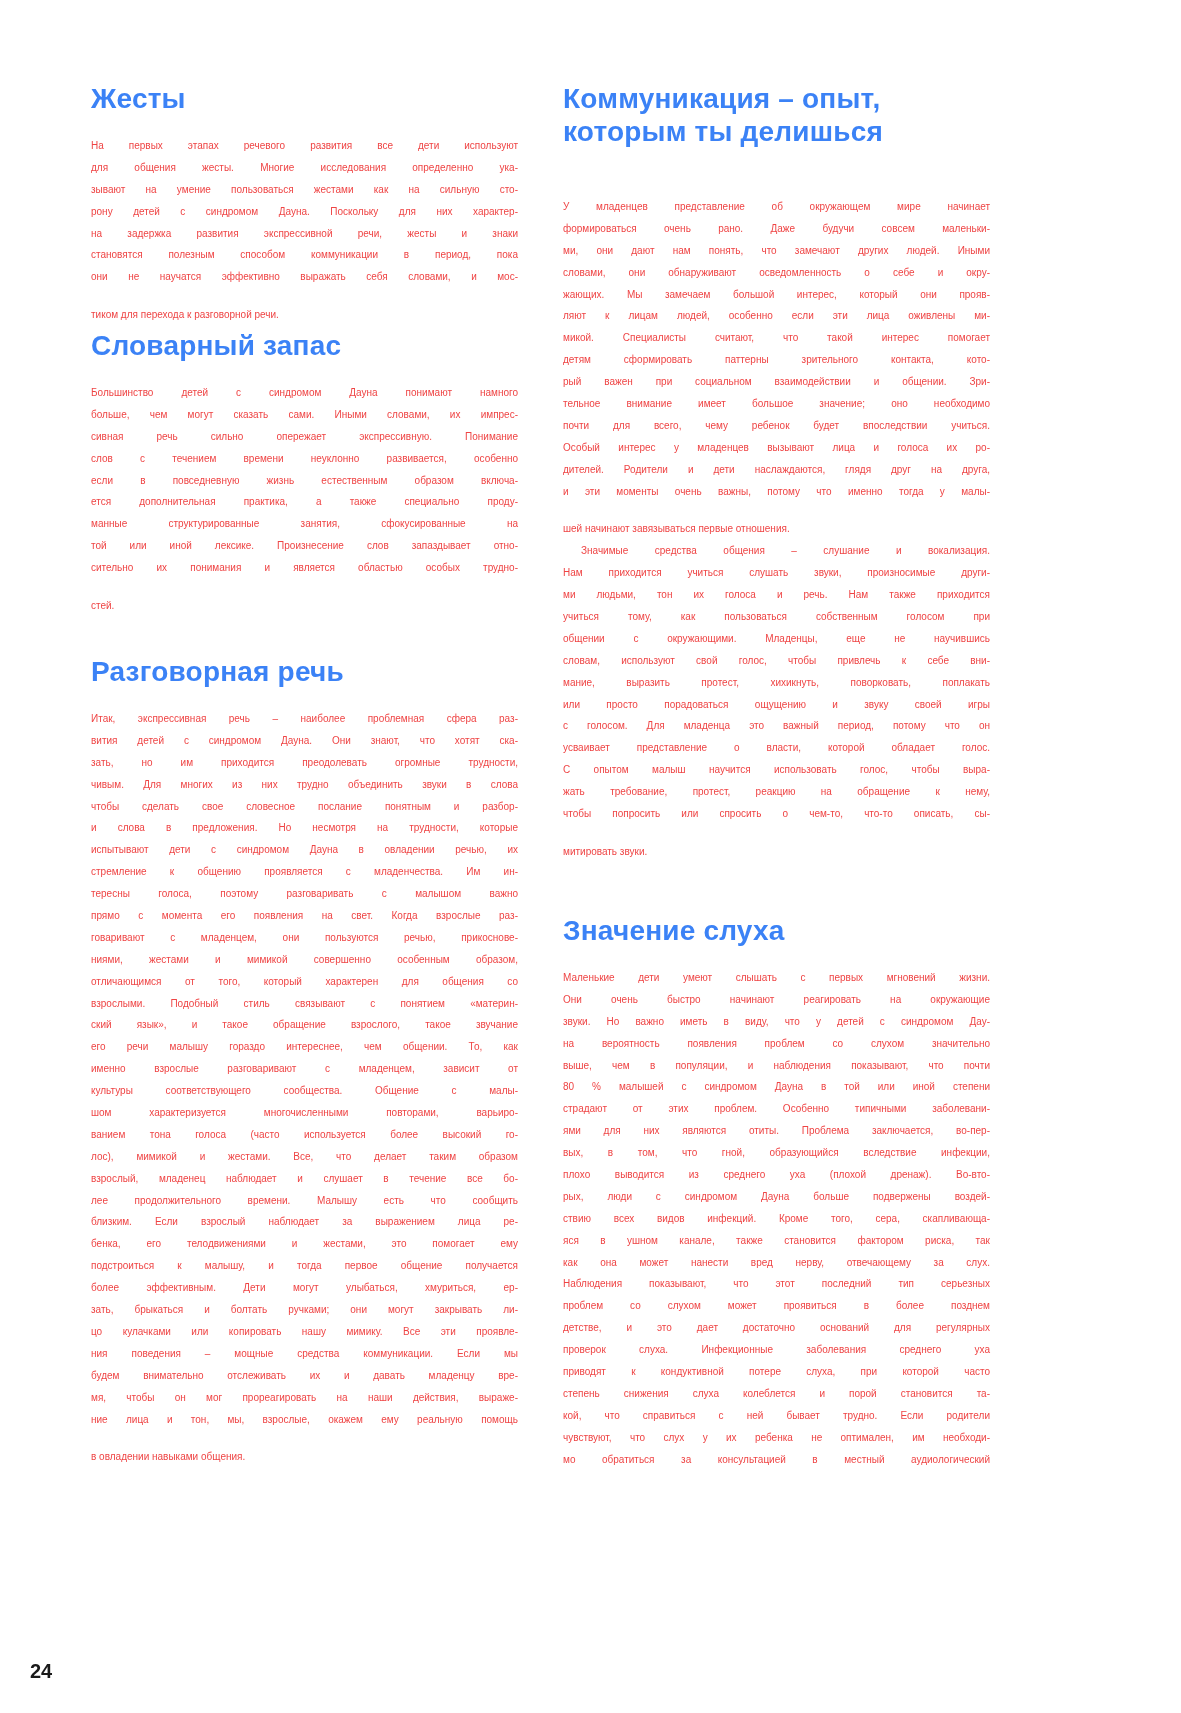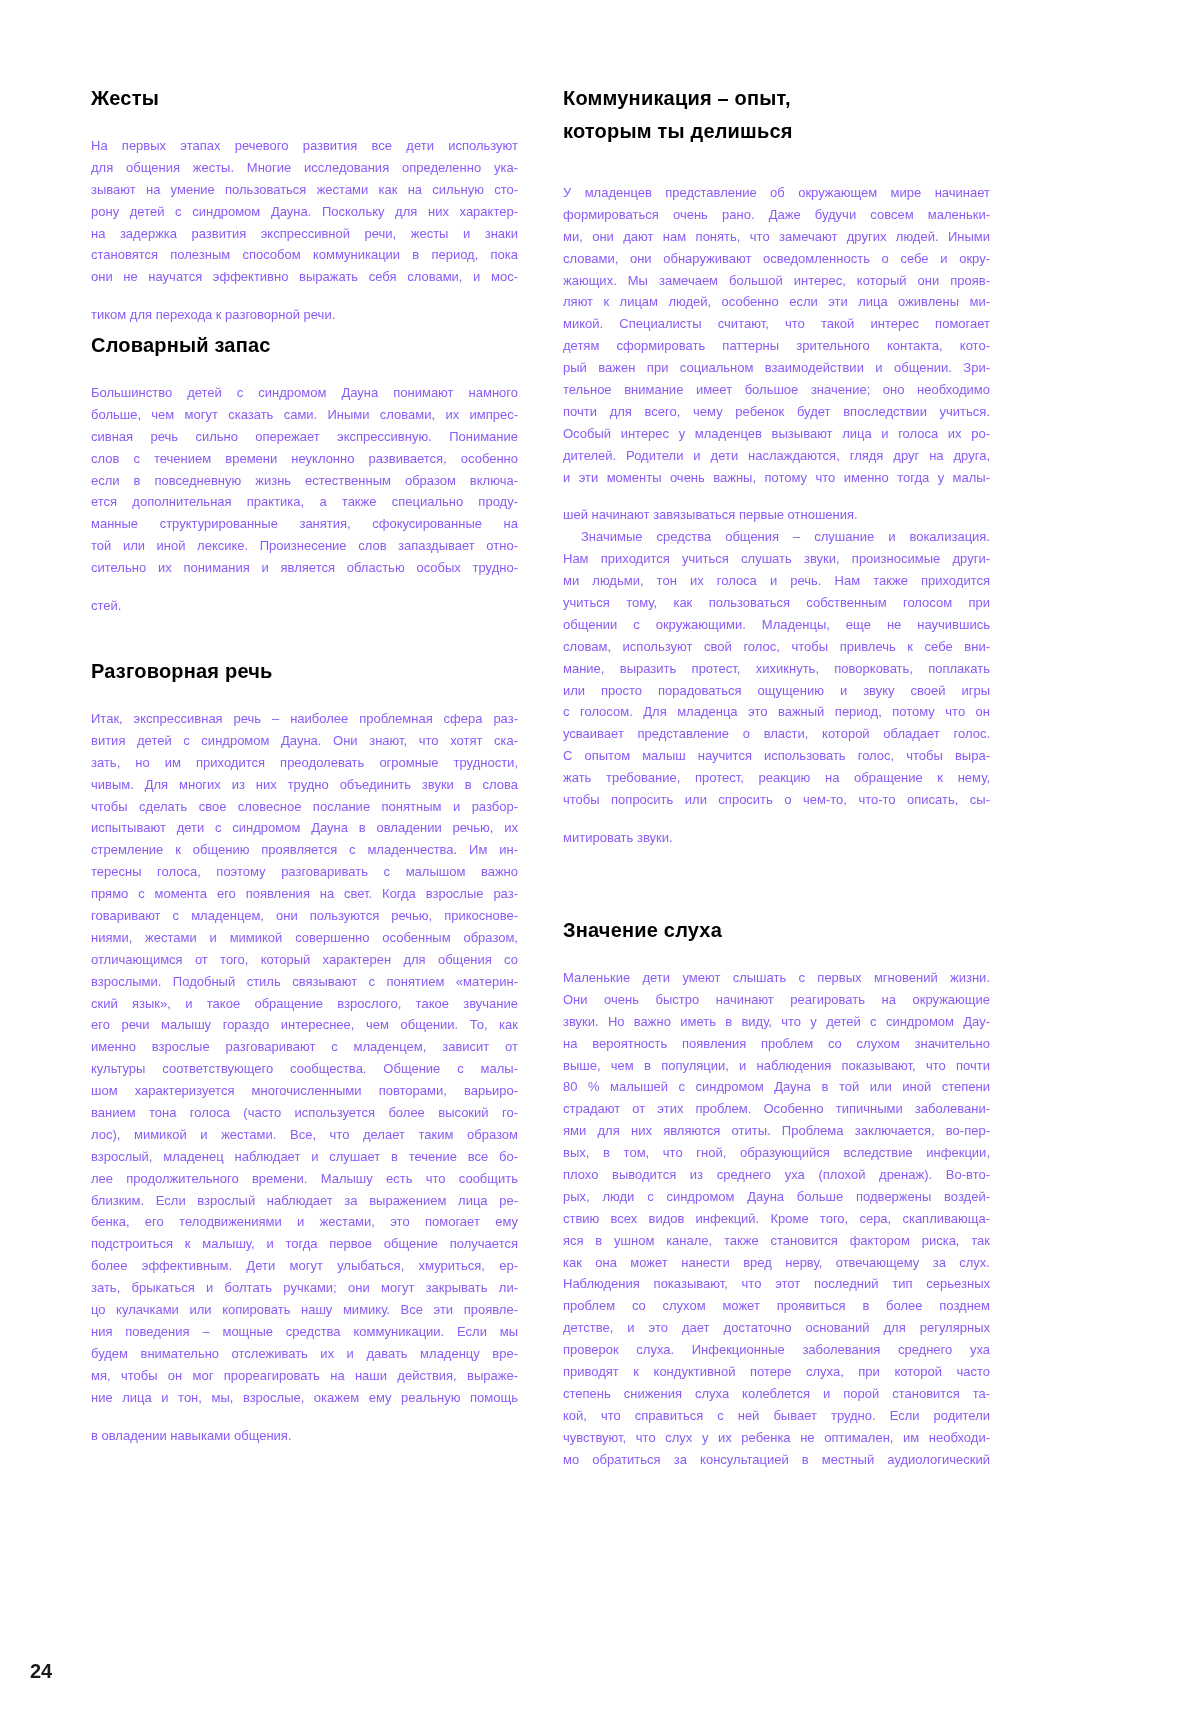--- a/index.html
+++ b/index.html
@@ -1,23 +1,23 @@
 <!DOCTYPE html>
 <html><head>
 <meta charset="utf-8">
 <style>
   html, body { margin: 0; padding: 0; background: #ffffff; }
   body { width: 1181px; height: 1713px; position: relative; overflow: hidden;
          font-family: "Liberation Sans", "DejaVu Sans", sans-serif; color: #1a1a1a; }
   .col { position: absolute; top: 0; }
   .col-left { left: 91px; width: 427px; }
   .col-right { left: 563px; width: 427px; }
-  h2 { font-family: "Liberation Sans", sans-serif; font-weight: bold; font-size: 20px;
-       line-height: 33px; margin: 0; color: #000000; letter-spacing: 0.2px; }
-  .para { font-size: 13px; color: #8b5cf6; }
+  h2 { font-family: "Liberation Sans", sans-serif; font-weight: bold; font-size: 28px;
+       line-height: 33px; margin: 0; color: #3b82f6; letter-spacing: 0.2px; }
+  .para { font-size: 10px; color: #ef4444; }
   .line { display: block; height: 21.9px; line-height: 21.9px; white-space: nowrap;
           text-align: justify; text-align-last: justify; }
   .line.last { text-align-last: left; margin-top: 16px; }
   .line.indent { text-indent: 18px; }
   .sec { position: absolute; left: 0; width: 427px; }
   .sec h2 { margin-bottom: 20px; }
   #page-num { position: absolute; left: 30px; top: 1660px; font-weight: bold; font-size: 20px;
               font-family: "Liberation Sans", sans-serif; color: #1a1a1a; }
 </style>
 </head>
@@ -53,20 +53,21 @@
       </div>
   </section>
   <section class="sec" id="sec-l2" style="top:655px">
     <h2>Разговорная речь</h2>
     <div class="para">
         <span class="line">Итак, экспрессивная речь – наиболее проблемная сфера раз-</span>
         <span class="line">вития детей с синдромом Дауна. Они знают, что хотят ска-</span>
         <span class="line">зать, но им приходится преодолевать огромные трудности,</span>
         <span class="line">чивым. Для многих из них трудно объединить звуки в слова</span>
         <span class="line">чтобы сделать свое словесное послание понятным и разбор-</span>
+        <span class="line">и слова в предложения. Но несмотря на трудности, которые</span>
         <span class="line">испытывают дети с синдромом Дауна в овладении речью, их</span>
         <span class="line">стремление к общению проявляется с младенчества. Им ин-</span>
         <span class="line">тересны голоса, поэтому разговаривать с малышом важно</span>
         <span class="line">прямо с момента его появления на свет. Когда взрослые раз-</span>
         <span class="line">говаривают с младенцем, они пользуются речью, прикоснове-</span>
         <span class="line">ниями, жестами и мимикой совершенно особенным образом,</span>
         <span class="line">отличающимся от того, который характерен для общения со</span>
         <span class="line">взрослыми. Подобный стиль связывают с понятием «материн-</span>
         <span class="line">ский язык», и такое обращение взрослого, такое звучание</span>
         <span class="line">его речи малышу гораздо интереснее, чем общении. То, как</span>
@@ -87,21 +88,21 @@
         <span class="line">будем внимательно отслеживать их и давать младенцу вре-</span>
         <span class="line">мя, чтобы он мог прореагировать на наши действия, выраже-</span>
         <span class="line">ние лица и тон, мы, взрослые, окажем ему реальную помощь</span>
         <span class="line last">в овладении навыками общения.</span>
       </div>
   </section>
 </div>
 
 <div class="col col-right">
   <section class="sec" style="top:82px">
-    <h2 style="margin-bottom:34px">
+    <h2 style="margin-bottom:48px">
       <span style="display:block">Коммуникация – опыт,</span>
       <span style="display:block">которым ты делишься</span>
     </h2>
     <div class="para">
         <span class="line">У младенцев представление об окружающем мире начинает</span>
         <span class="line">формироваться очень рано. Даже будучи совсем маленьки-</span>
         <span class="line">ми, они дают нам понять, что замечают других людей. Иными</span>
         <span class="line">словами, они обнаруживают осведомленность о себе и окру-</span>
         <span class="line">жающих. Мы замечаем большой интерес, который они прояв-</span>
         <span class="line">ляют к лицам людей, особенно если эти лица оживлены ми-</span>

